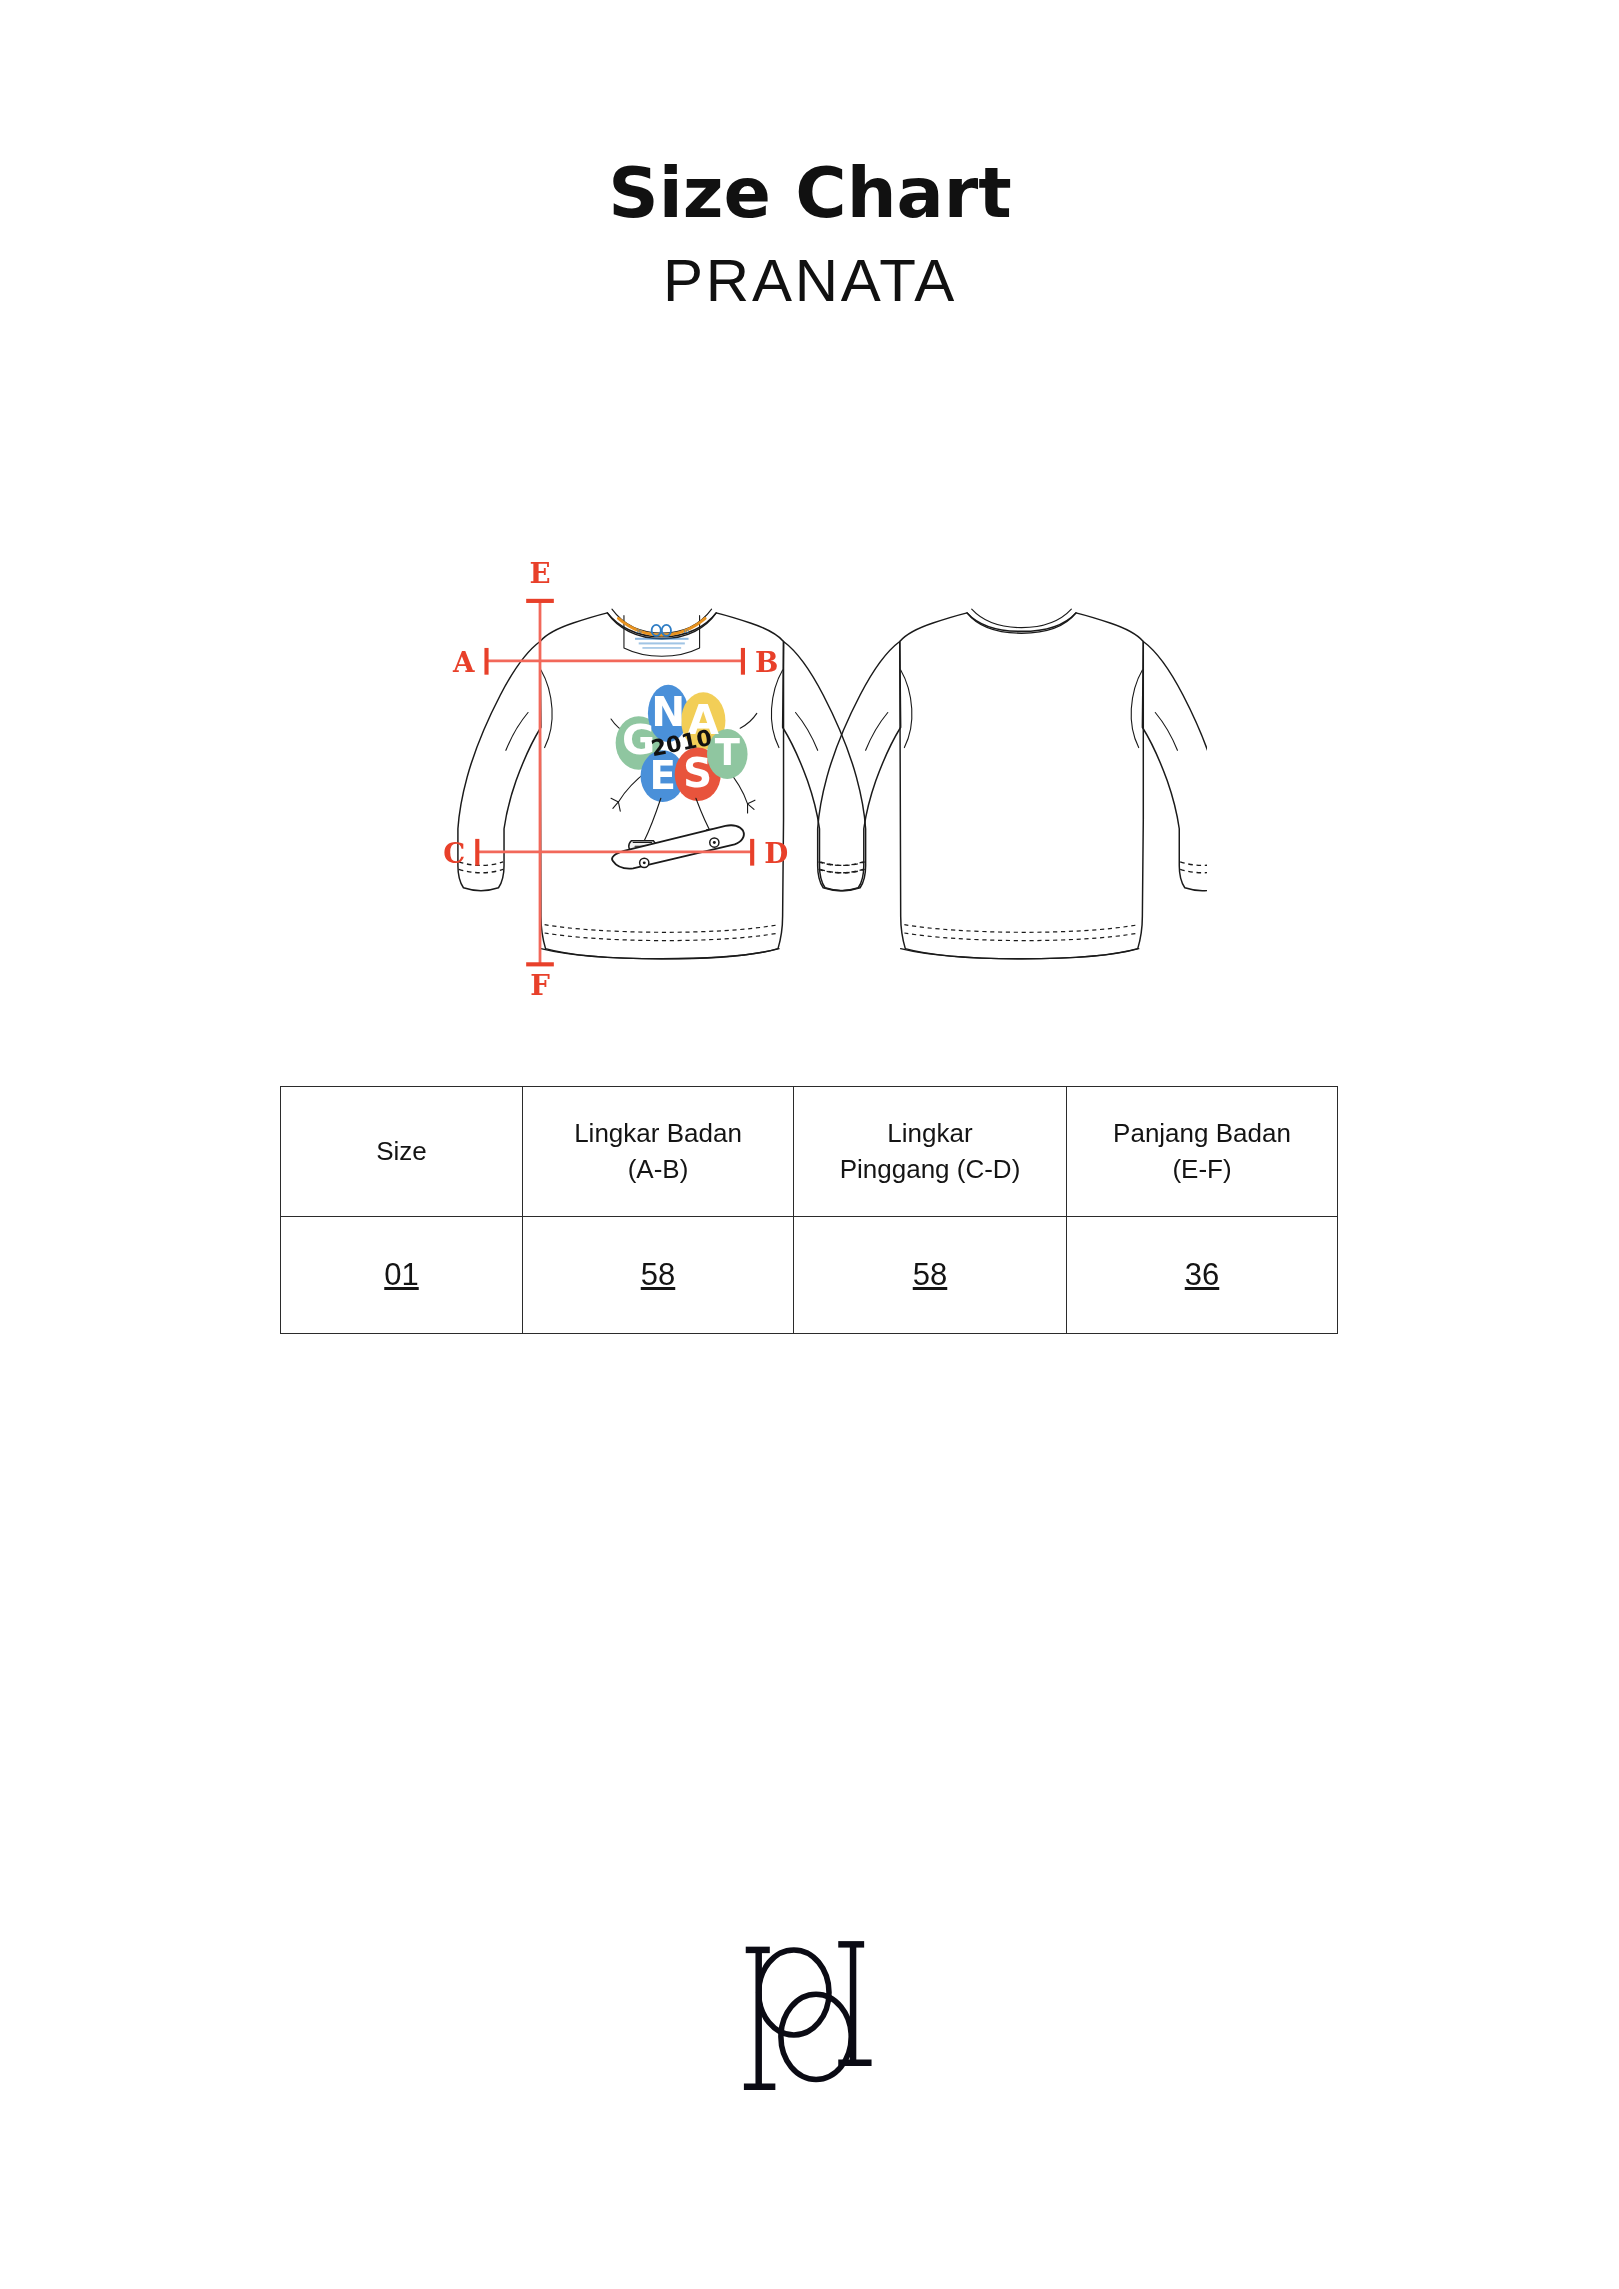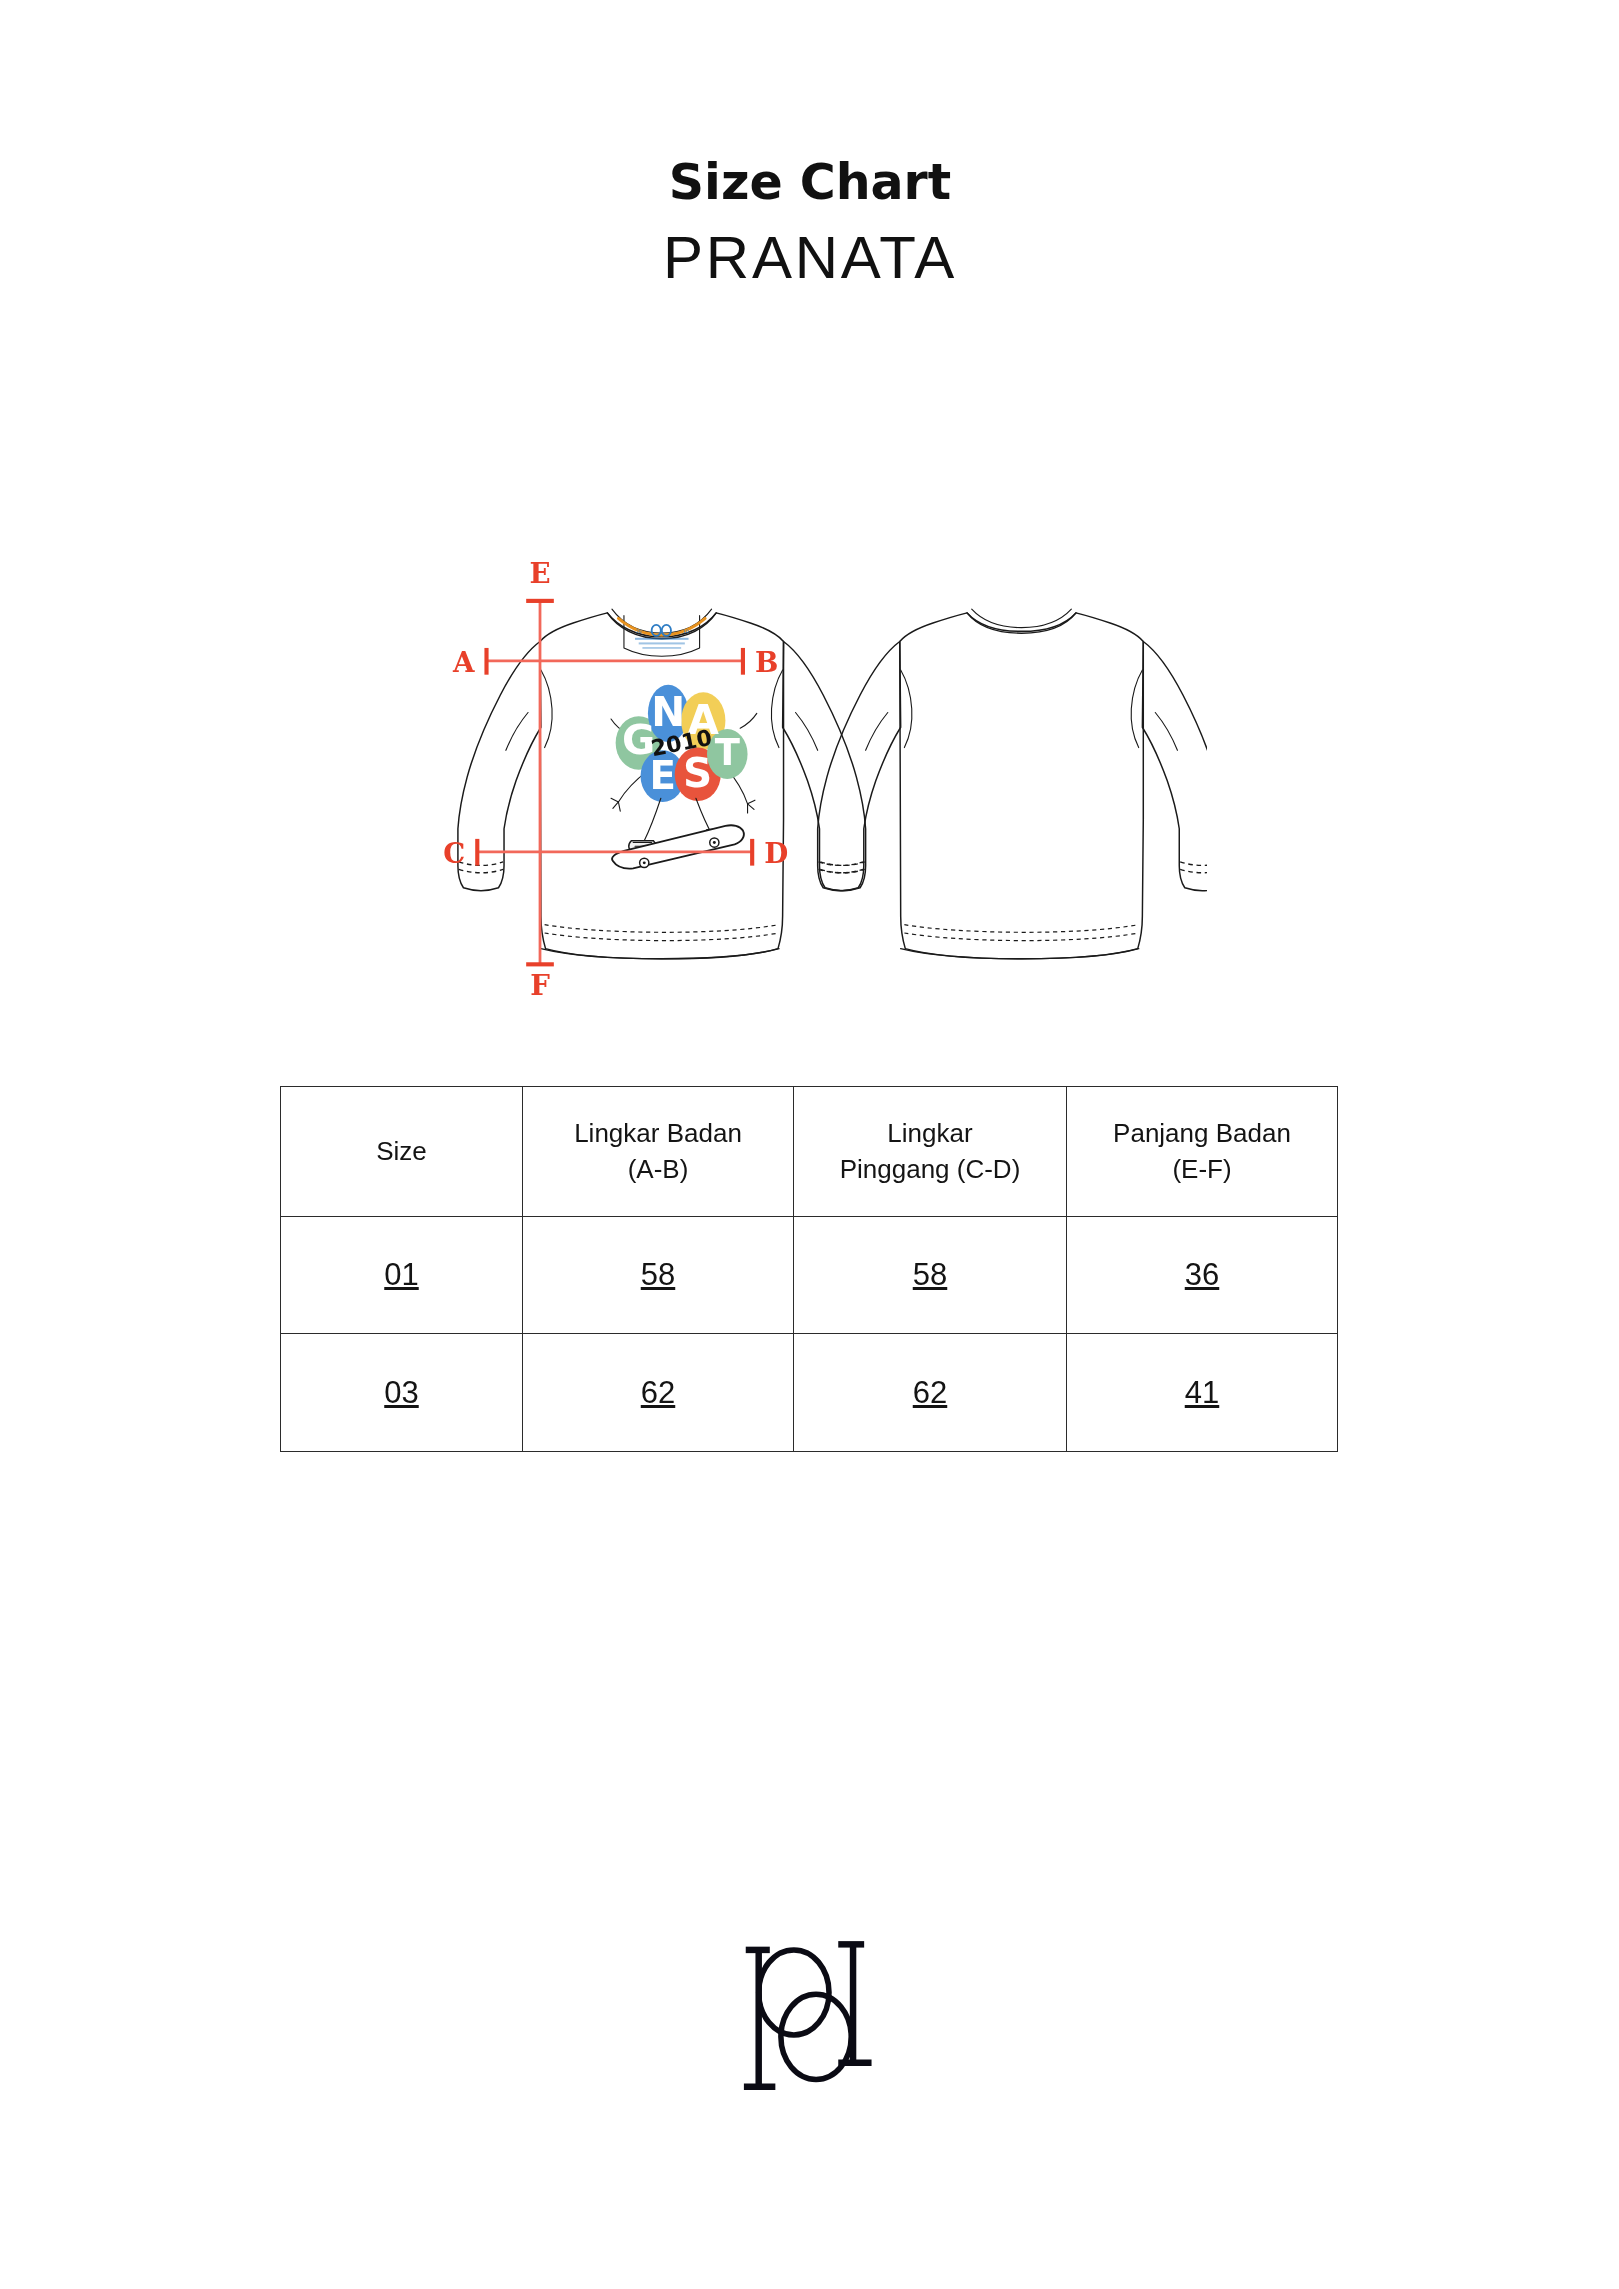--- a/index.html
+++ b/index.html
@@ -19,21 +19,21 @@
   
   .titles {
     position: absolute;
     top: 157px;
     left: 0;
     width: 1620px;
     text-align: center;
   }
   .title-main {
     font-family: "DejaVu Sans", sans-serif;
-    font-size: 49px;
+    font-size: 70px;
     font-weight: 700;
     letter-spacing: 0px;
     line-height: 1.05;
     color: #111111;
     margin: 0;
   }
   .title-sub {
     font-family: "Liberation Sans", sans-serif;
     font-size: 60px;
     font-weight: 400;
@@ -353,26 +353,20 @@
         </th>
       </tr>
     </thead>
     <tbody>
       <tr>
         <td>01</td>
         <td>58</td>
         <td>58</td>
         <td>36</td>
       </tr>
-      <tr>
-        <td>03</td>
-        <td>62</td>
-        <td>62</td>
-        <td>41</td>
-      </tr>
     </tbody>
   </table>
 </div>
 
 <div class="footer-logo">
   <svg width="185" height="185" viewBox="0 0 200 200" xmlns="http://www.w3.org/2000/svg">
     <g fill="none" stroke="#0B0B14" stroke-width="6">
 
       <line x1="44" y1="28" x2="44" y2="176" stroke-width="7"></line>
 

